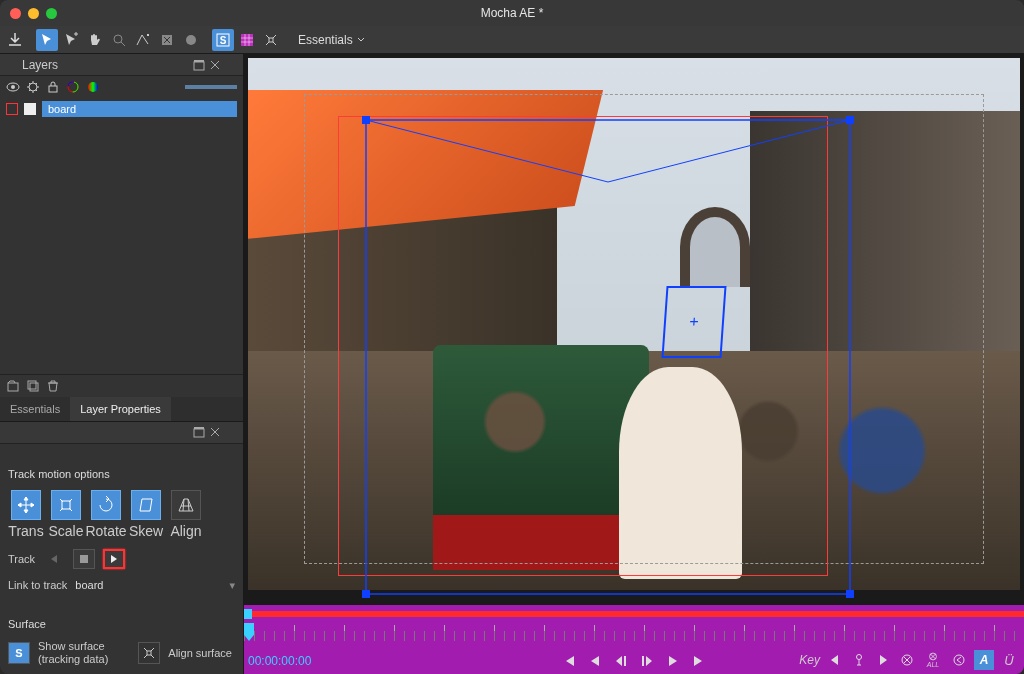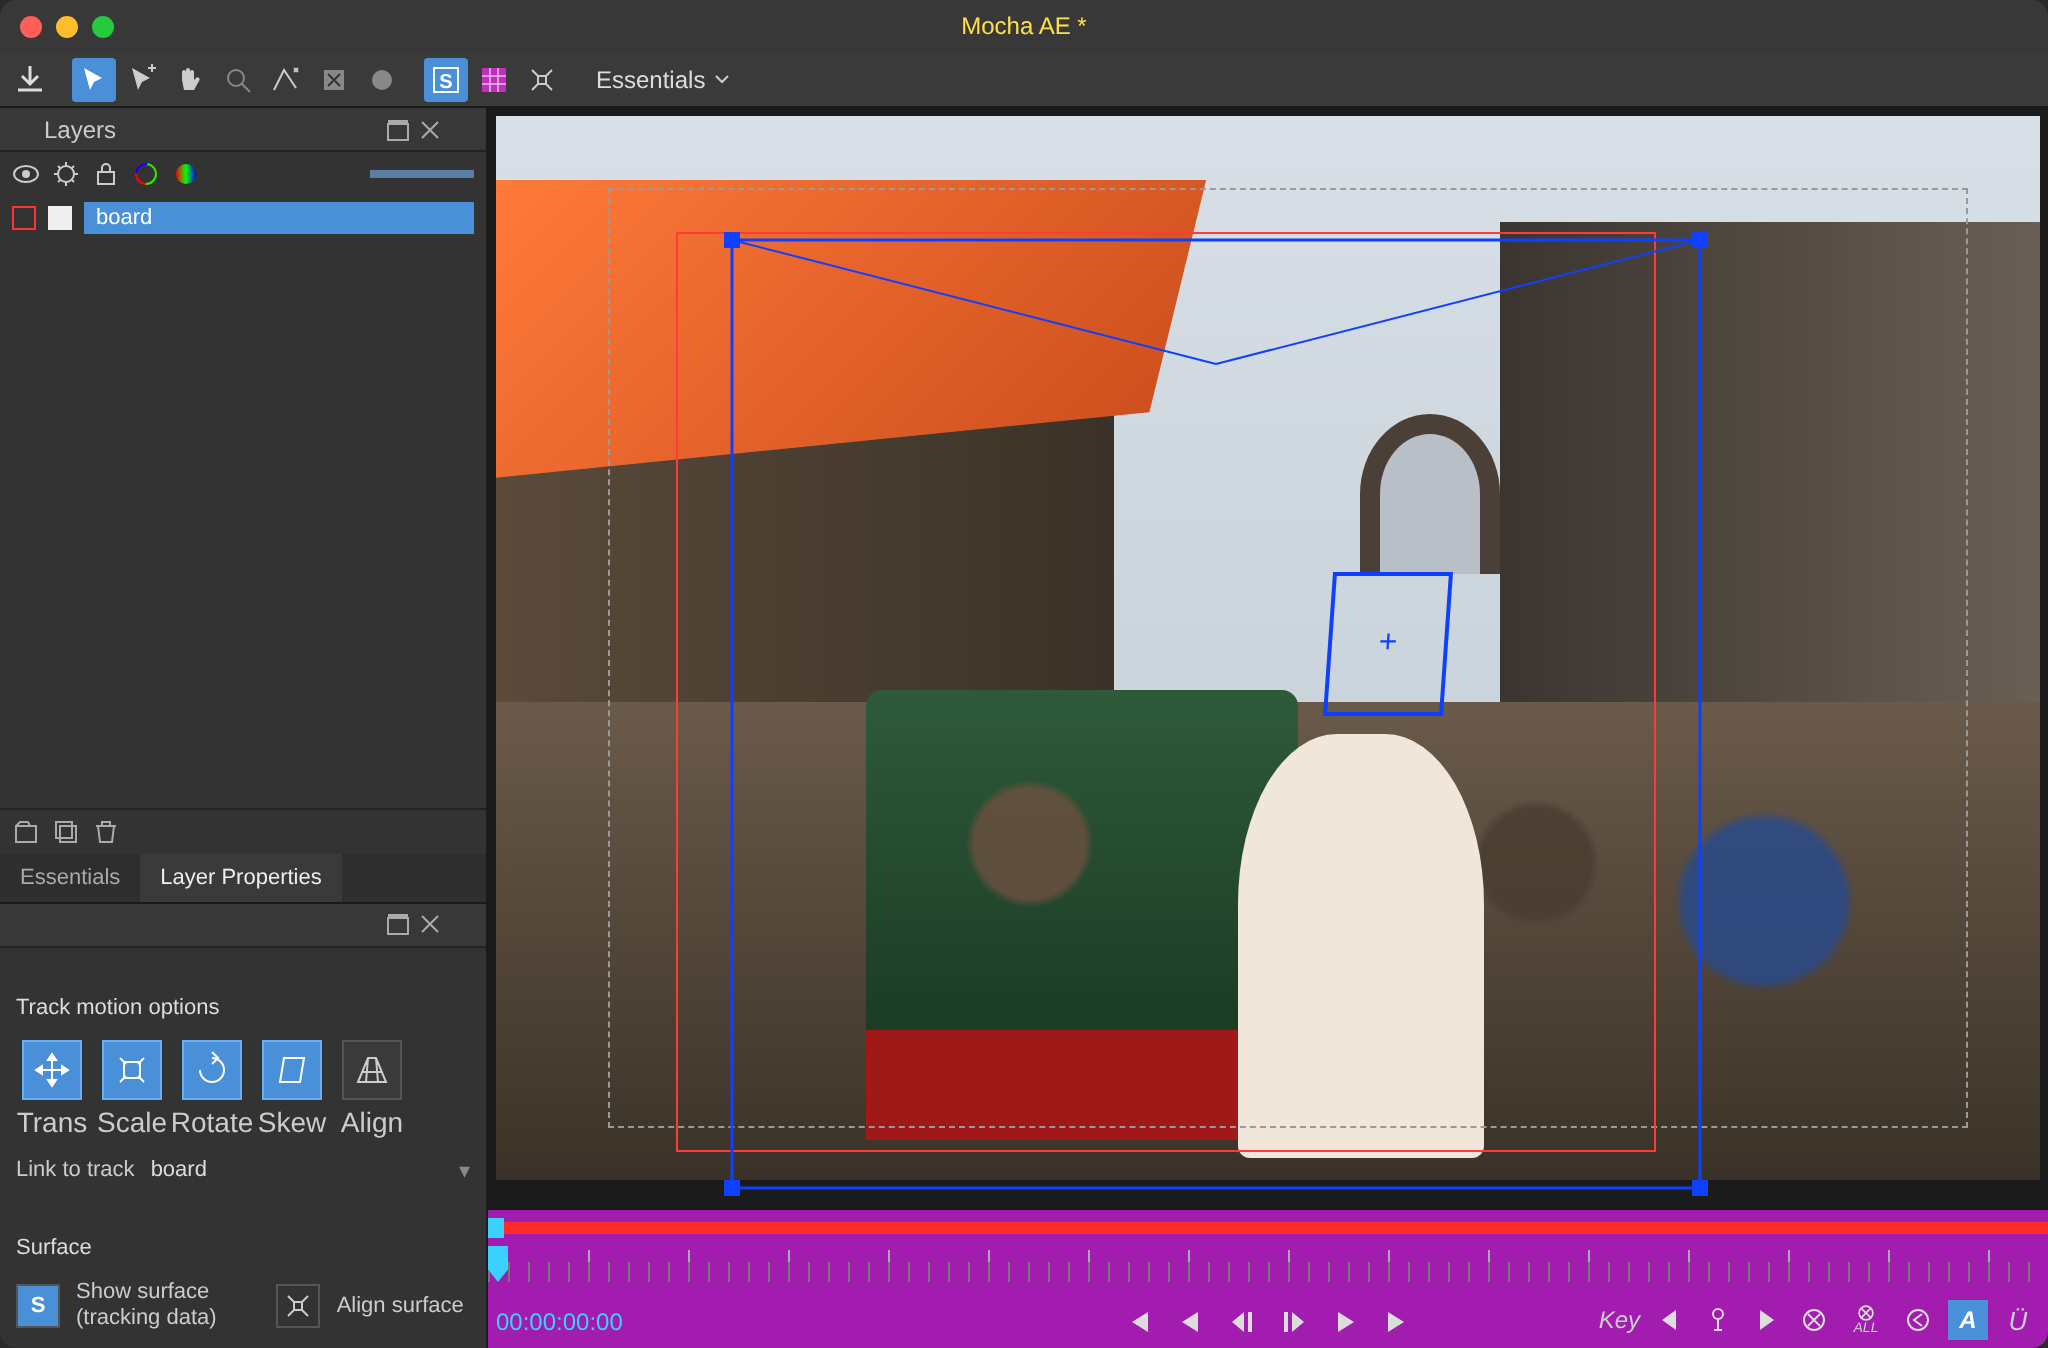--- a/index.html
+++ b/index.html
@@ -2,21 +2,21 @@
 <html><head>
 <meta charset="utf-8">
 <style>
 * { box-sizing: border-box; margin: 0; padding: 0; font-family: -apple-system, Helvetica, Arial, sans-serif; }
 html, body { width: 1024px; height: 674px; background:#2a2a2a; color:#ccc; font-size:12px; overflow:hidden; }
 .window { width:1024px; height:674px; background:#2a2a2a; display:flex; flex-direction:column; border-radius:8px; overflow:hidden; }
 .titlebar { height:26px; background:#383838; display:flex; align-items:center; position:relative; }
 .traffic { display:flex; gap:7px; padding-left:10px; }
 .dot { width:11px; height:11px; border-radius:50%; }
 .dot.red{background:#ff5f56;} .dot.yellow{background:#ffbd2e;} .dot.green{background:#27c93f;}
-.title { position:absolute; left:0; right:0; text-align:center; color:#fde047; font-size:12px; pointer-events:none;}
+.title { position:absolute; left:0; right:0; text-align:center; color:#e5e5e5; font-size:12px; pointer-events:none;}
 .toolbar { height:28px; background:#3a3a3a; display:flex; align-items:center; gap:2px; padding:0 4px; border-bottom:1px solid #1a1a1a;}
 .tbtn { width:22px; height:22px; display:flex; align-items:center; justify-content:center; border-radius:2px; }
 .tbtn.active{ background:#4a90d9; }
 .tbtn svg{ width:16px; height:16px; }
 .sep{ width:6px; }
 .workspace { font-size:12px; color:#ddd; padding:2px 6px; display:flex; align-items:center; gap:4px;}
 .body { flex:1; display:flex; }
 .left { width:244px; background:#333; display:flex; flex-direction:column; border-right:1px solid #1a1a1a; }
 .panel-header { height:22px; display:flex; align-items:center; justify-content:space-between; padding:0 22px; background:#383838; border-bottom:1px solid #222; }
 .ph-right { display:flex; gap:4px; }
@@ -302,20 +302,38 @@
           <div class="mbtn">
               <div class="mbox off">
                 <svg width="20" height="20" viewBox="0 0 20 20">
                   <path d="M3 16L8 4h4l5 12zM8 4l-1 12M12 4l1 12M5 11h10" stroke="#ccc" fill="none"></path>
                 </svg>
               </div>
               <div class="mlabel">Align</div>
             </div>
         </div>
 
+        <div class="track-row">
+          <span>Track</span>
+          <div class="trk-btn" style="background:transparent;border:none">
+              <svg width="12" height="12" viewBox="0 0 12 12">
+                <path d="M9 2v8L3 6z" fill="#666"></path>
+              </svg>
+            </div>
+          <div class="trk-btn">
+              <svg width="10" height="10" viewBox="0 0 10 10">
+                <rect x="1" y="1" width="8" height="8" fill="#999"></rect>
+              </svg>
+            </div>
+          <div class="trk-btn hl">
+              <svg width="12" height="12" viewBox="0 0 12 12">
+                <path d="M3 2v8l6-4z" fill="#eee"></path>
+              </svg>
+            </div>
+        </div>
 
         <div class="kv">
           <span>Link to track</span>
           <span class="val">board</span>
           <span class="caret">▾</span>
         </div>
 
         <div class="section-title">Surface</div>
         <div class="surface-row">
           <div class="sbox" style="background:#4a90d9">

